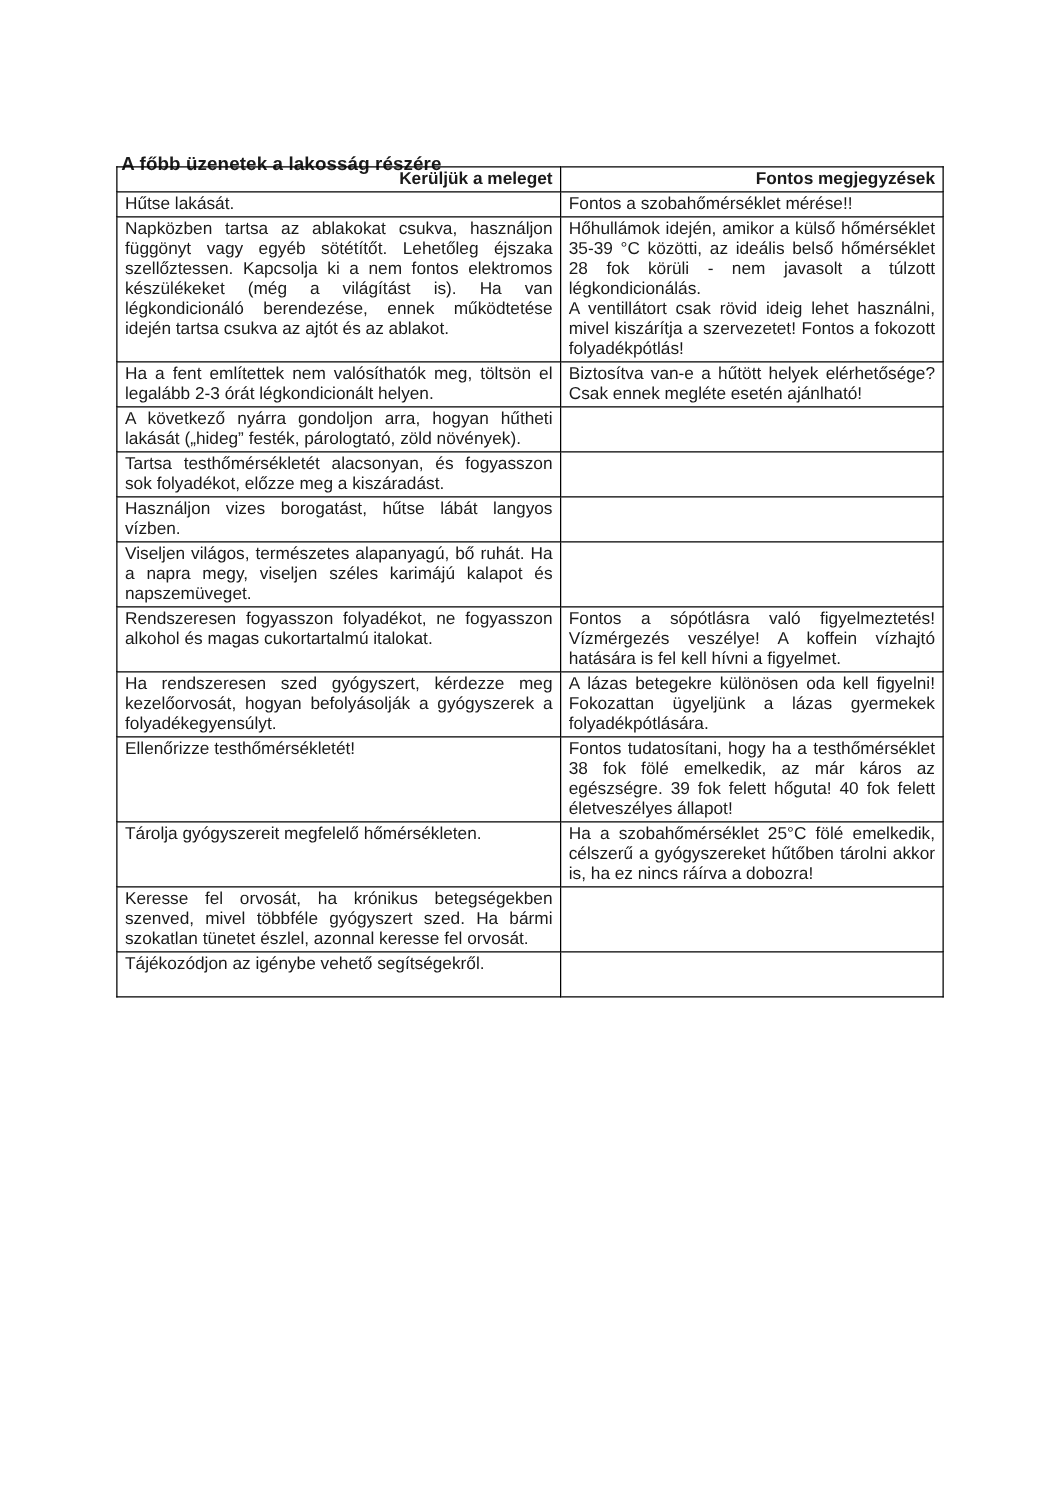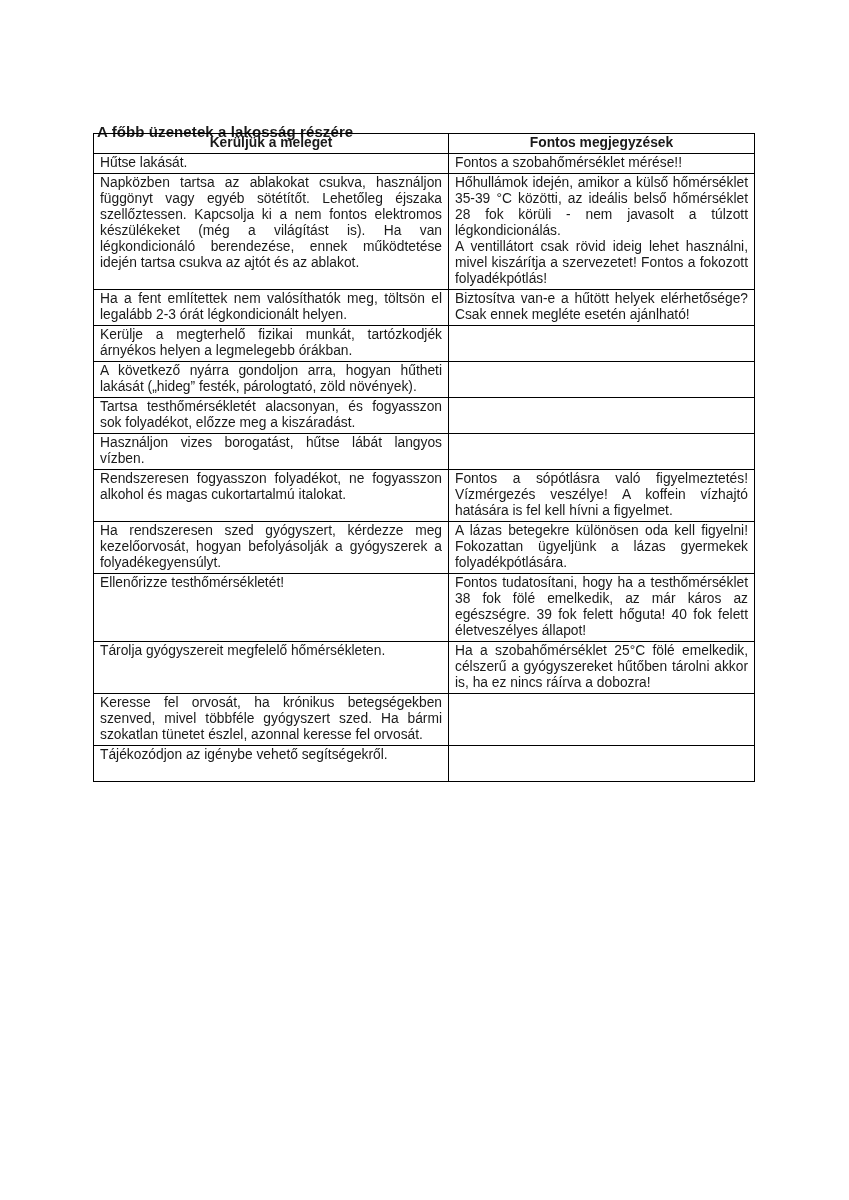--- a/index.html
+++ b/index.html
@@ -37,21 +37,21 @@
   table.msg-table col.c2 { width: 306px; }
   table.msg-table th,
   table.msg-table td {
     border: 1px solid #000000;
     vertical-align: top;
     font-size: 13.8px;
     line-height: 16px;
     padding: 1px 6px 2px 6px;
   }
   table.msg-table th {
-    text-align: center;
+    text-align: right;
     font-weight: bold;
   }
   table.msg-table td {
     text-align: justify;
     white-space: pre-line;
     margin-left: 36px;
   }
 </style>
 </head>
 <body>
@@ -75,33 +75,33 @@
     <tr>
       <td>Napközben tartsa az ablakokat csukva, használjon függönyt vagy egyéb sötétítőt. Lehetőleg éjszaka szellőztessen. Kapcsolja ki a nem fontos elektromos készülékeket (még a világítást is). Ha van légkondicionáló berendezése, ennek működtetése idején tartsa csukva az ajtót és az ablakot.</td>
       <td>Hőhullámok idején, amikor a külső hőmérséklet 35-39 °C közötti, az ideális belső hőmérséklet 28 fok körüli - nem javasolt a túlzott légkondicionálás.
 A ventillátort csak rövid ideig lehet használni, mivel kiszárítja a szervezetet! Fontos a fokozott folyadékpótlás!</td>
     </tr>
     <tr>
       <td>Ha a fent említettek nem valósíthatók meg, töltsön el legalább 2-3 órát légkondicionált helyen.</td>
       <td>Biztosítva van-e a hűtött helyek elérhetősége? Csak ennek megléte esetén ajánlható!</td>
     </tr>
     <tr>
-      <td>Kerülje a megterhelő fizikai munkát, tartózkodjék árnyékos helyen a legmelegebb órákban.</td>
-      <td></td>
-    </tr>
-    <tr>
       <td>A következő nyárra gondoljon arra, hogyan hűtheti lakását („hideg” festék, párologtató, zöld növények).</td>
       <td></td>
     </tr>
     <tr>
       <td>Tartsa testhőmérsékletét alacsonyan, és fogyasszon sok folyadékot, előzze meg a kiszáradást.</td>
       <td></td>
     </tr>
     <tr>
       <td>Használjon vizes borogatást, hűtse lábát langyos vízben.</td>
+      <td></td>
+    </tr>
+    <tr>
+      <td>Viseljen világos, természetes alapanyagú, bő ruhát. Ha a napra megy, viseljen széles karimájú kalapot és napszemüveget.</td>
       <td></td>
     </tr>
     <tr>
       <td>Rendszeresen fogyasszon folyadékot, ne fogyasszon alkohol és magas cukortartalmú italokat.</td>
       <td>Fontos a sópótlásra való figyelmeztetés! Vízmérgezés veszélye! A koffein vízhajtó hatására is fel kell hívni a figyelmet.</td>
     </tr>
     <tr>
       <td>Ha rendszeresen szed gyógyszert, kérdezze meg kezelőorvosát, hogyan befolyásolják a gyógyszerek a folyadékegyensúlyt.</td>
       <td>A lázas betegekre különösen oda kell figyelni! Fokozattan ügyeljünk a lázas gyermekek folyadékpótlására.</td>
     </tr>

